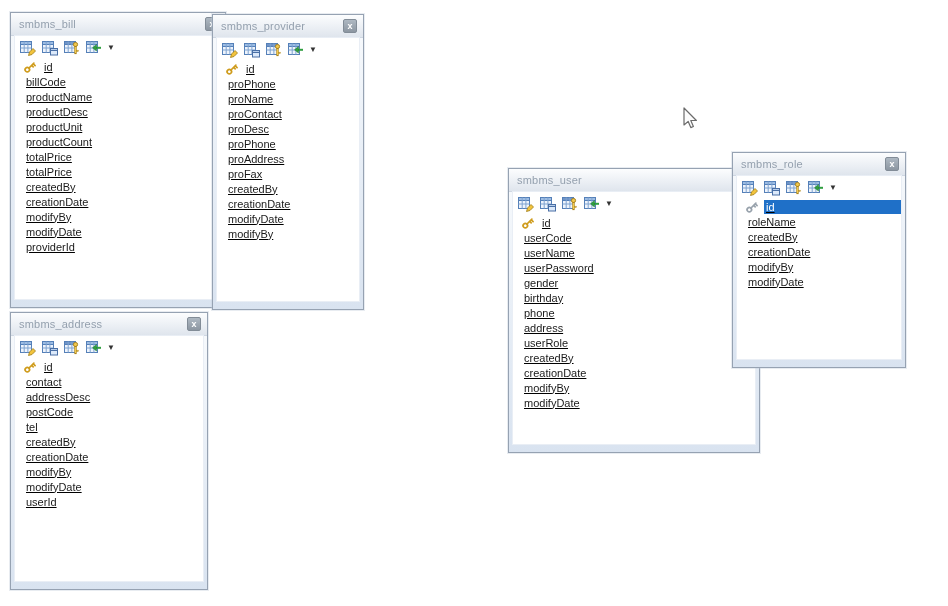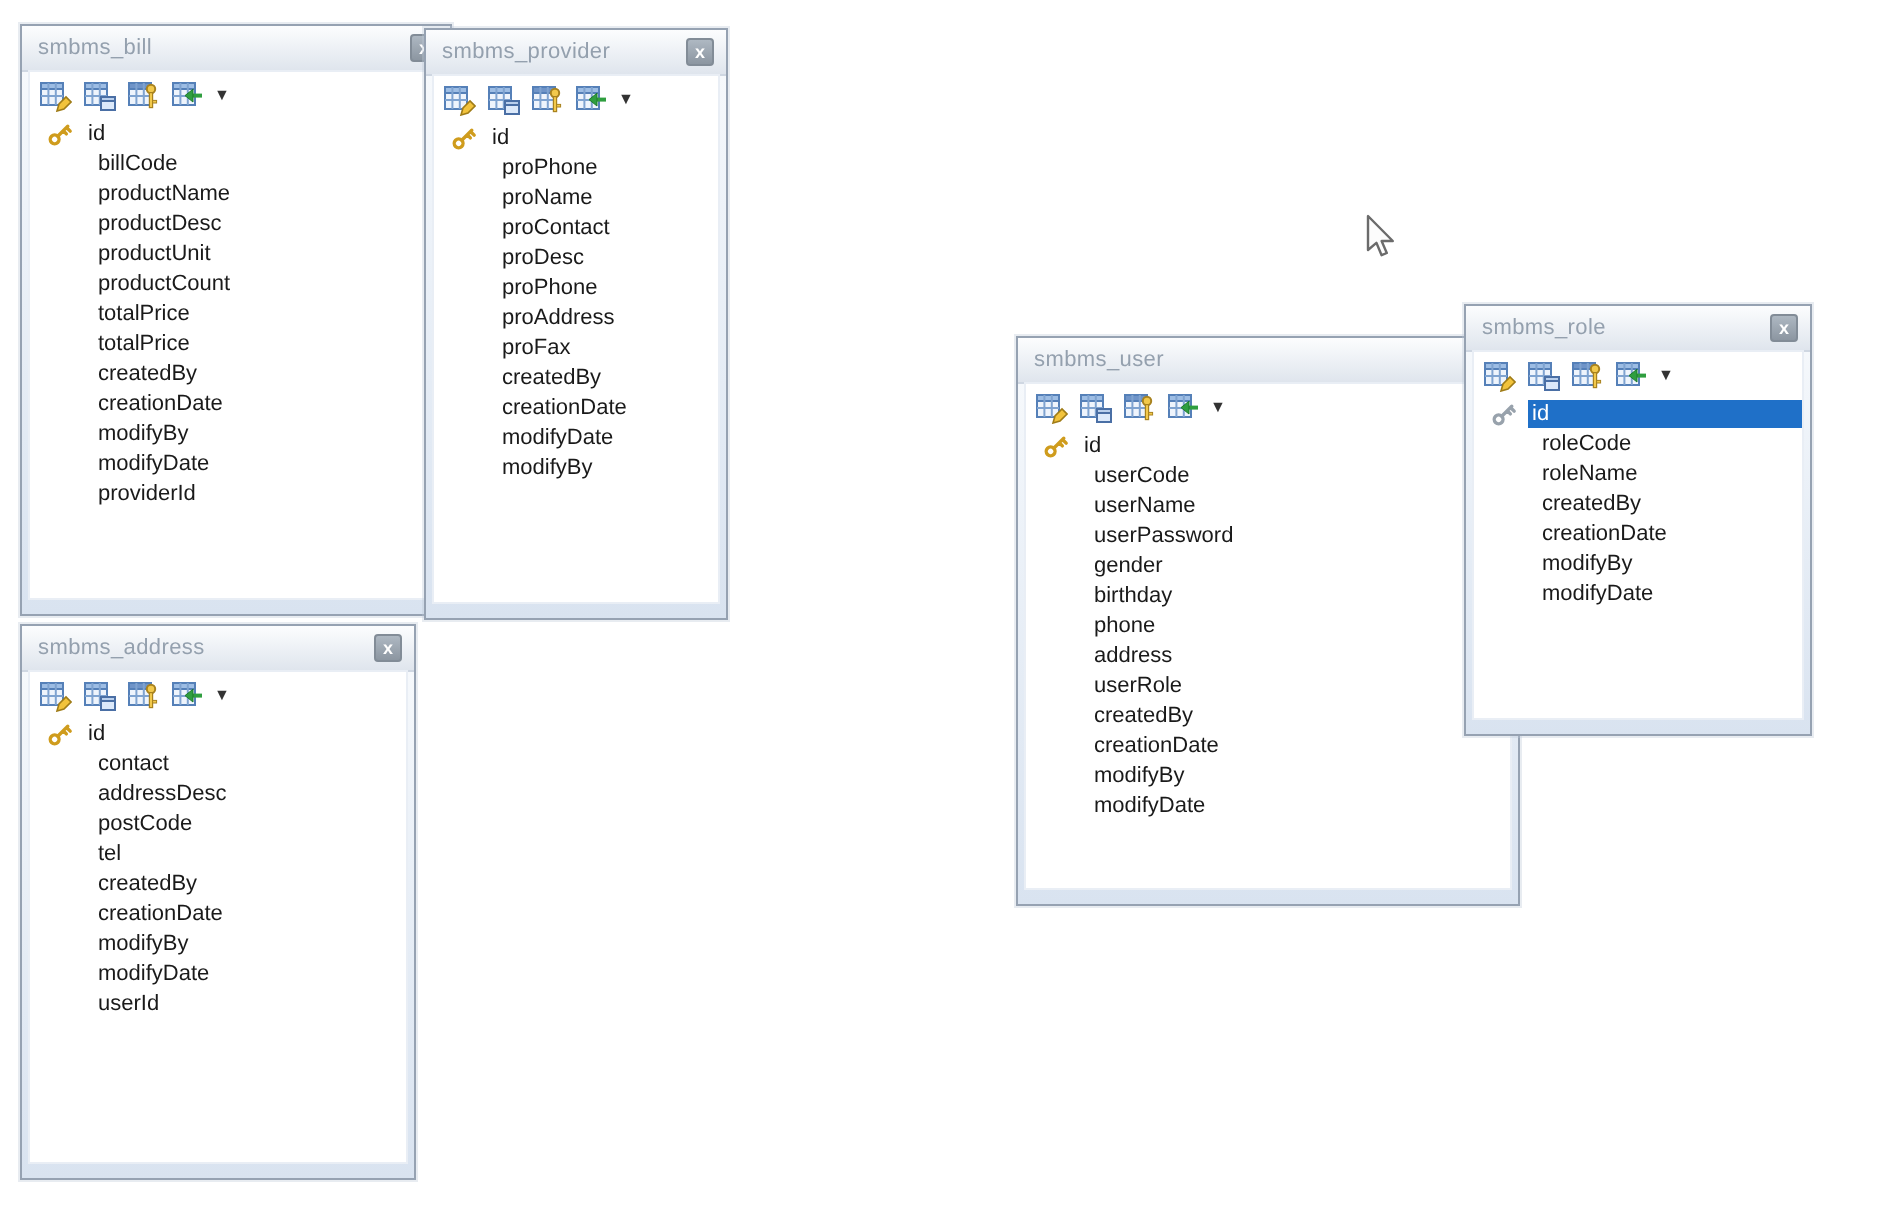--- a/index.html
+++ b/index.html
@@ -35,24 +35,24 @@
   .inner{
     position:absolute;left:3px;right:3px;top:22px;bottom:7px;
     background:#ffffff;border:1px solid #e9eef5;box-sizing:border-box;
   }
   .toolbar{
     height:19px;padding:2px 0 0 5px;display:flex;align-items:center;gap:6px;
   }
   .tbtn{width:16px;height:16px;display:inline-block;}
   .tbtn svg{display:block;}
   .ddarrow{font-size:8px;color:#333;margin-left:-1px;line-height:16px;}
-  .fields{padding-top:2px;}
+  .fields{padding-top:2px;text-decoration:underline;}
   .field{
     height:15px;display:flex;align-items:center;
-    font-size:11px;color:#1a1a1a;padding-left:32px;white-space:nowrap;
+    font-size:11px;color:#1a1a1a;padding-left:9px;white-space:nowrap;
   }
   .field.haskey{padding-left:7px;}
   .keyic{width:16px;height:14px;margin-right:4px;flex:0 0 auto;}
   .fname{display:inline-block;padding:0 2px;line-height:14px;}
   .field.sel .fname{flex:1;margin-right:0;}
   #cursor{position:absolute;width:18px;height:24px;pointer-events:none;}
 </style>
 </head>
 <body>
 
@@ -510,23 +510,20 @@
           <div class="field haskey sel">
             <span class="keyic"><svg width="16" height="14" viewBox="0 0 16 14">
                 <g transform="rotate(-45 8 7)" fill="none" stroke="#98a2ac" stroke-width="1.7" stroke-linecap="round">
                   <circle cx="4.2" cy="7" r="2.2"></circle>
                   <path d="M6.6,7 L13.5,7 M10.3,7 L10.3,9.2 M12.6,7 L12.6,9.6"></path>
                 </g>
               </svg></span>
             <span class="fname" style="background: rgb(31, 112, 200); color: rgb(255, 255, 255);">id</span>
           </div>
           <div class="field">
-            <span class="fname">roleCode</span>
-          </div>
-          <div class="field">
             <span class="fname">roleName</span>
           </div>
           <div class="field">
             <span class="fname">createdBy</span>
           </div>
           <div class="field">
             <span class="fname">creationDate</span>
           </div>
           <div class="field">
             <span class="fname">modifyBy</span>

